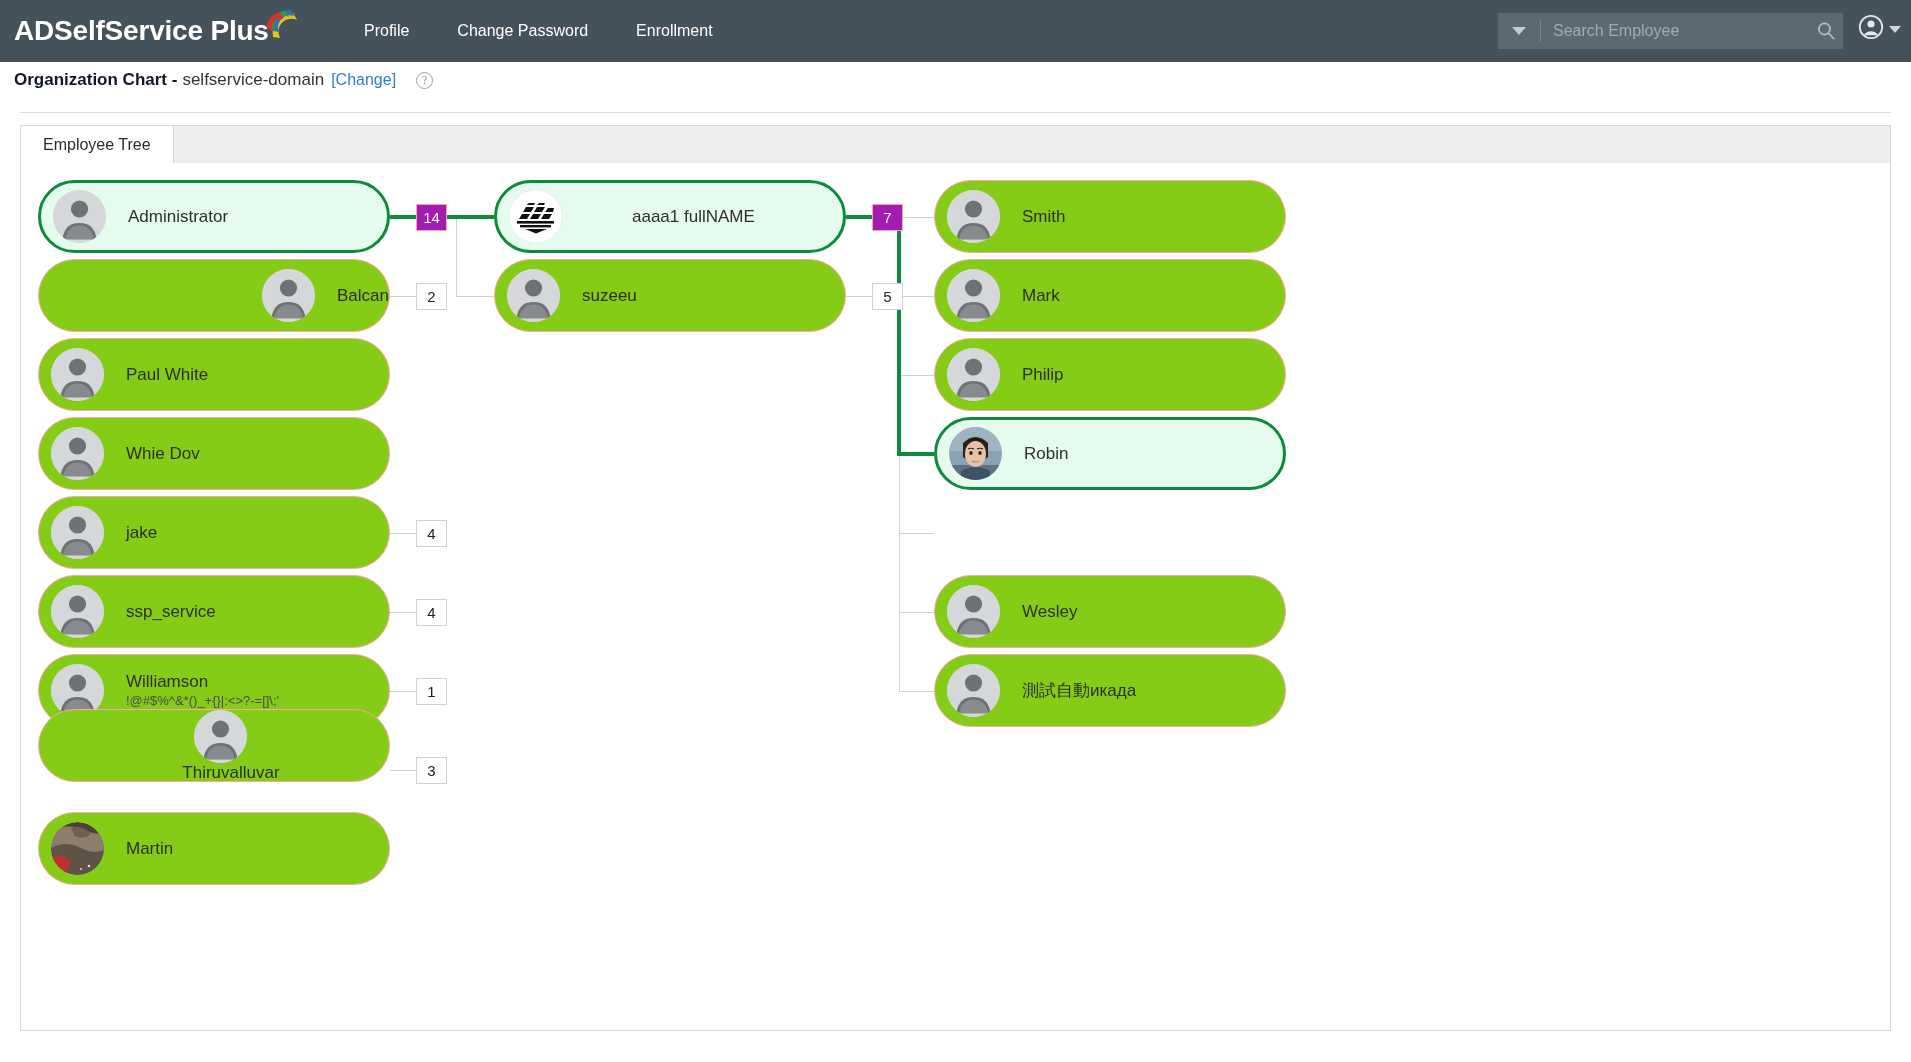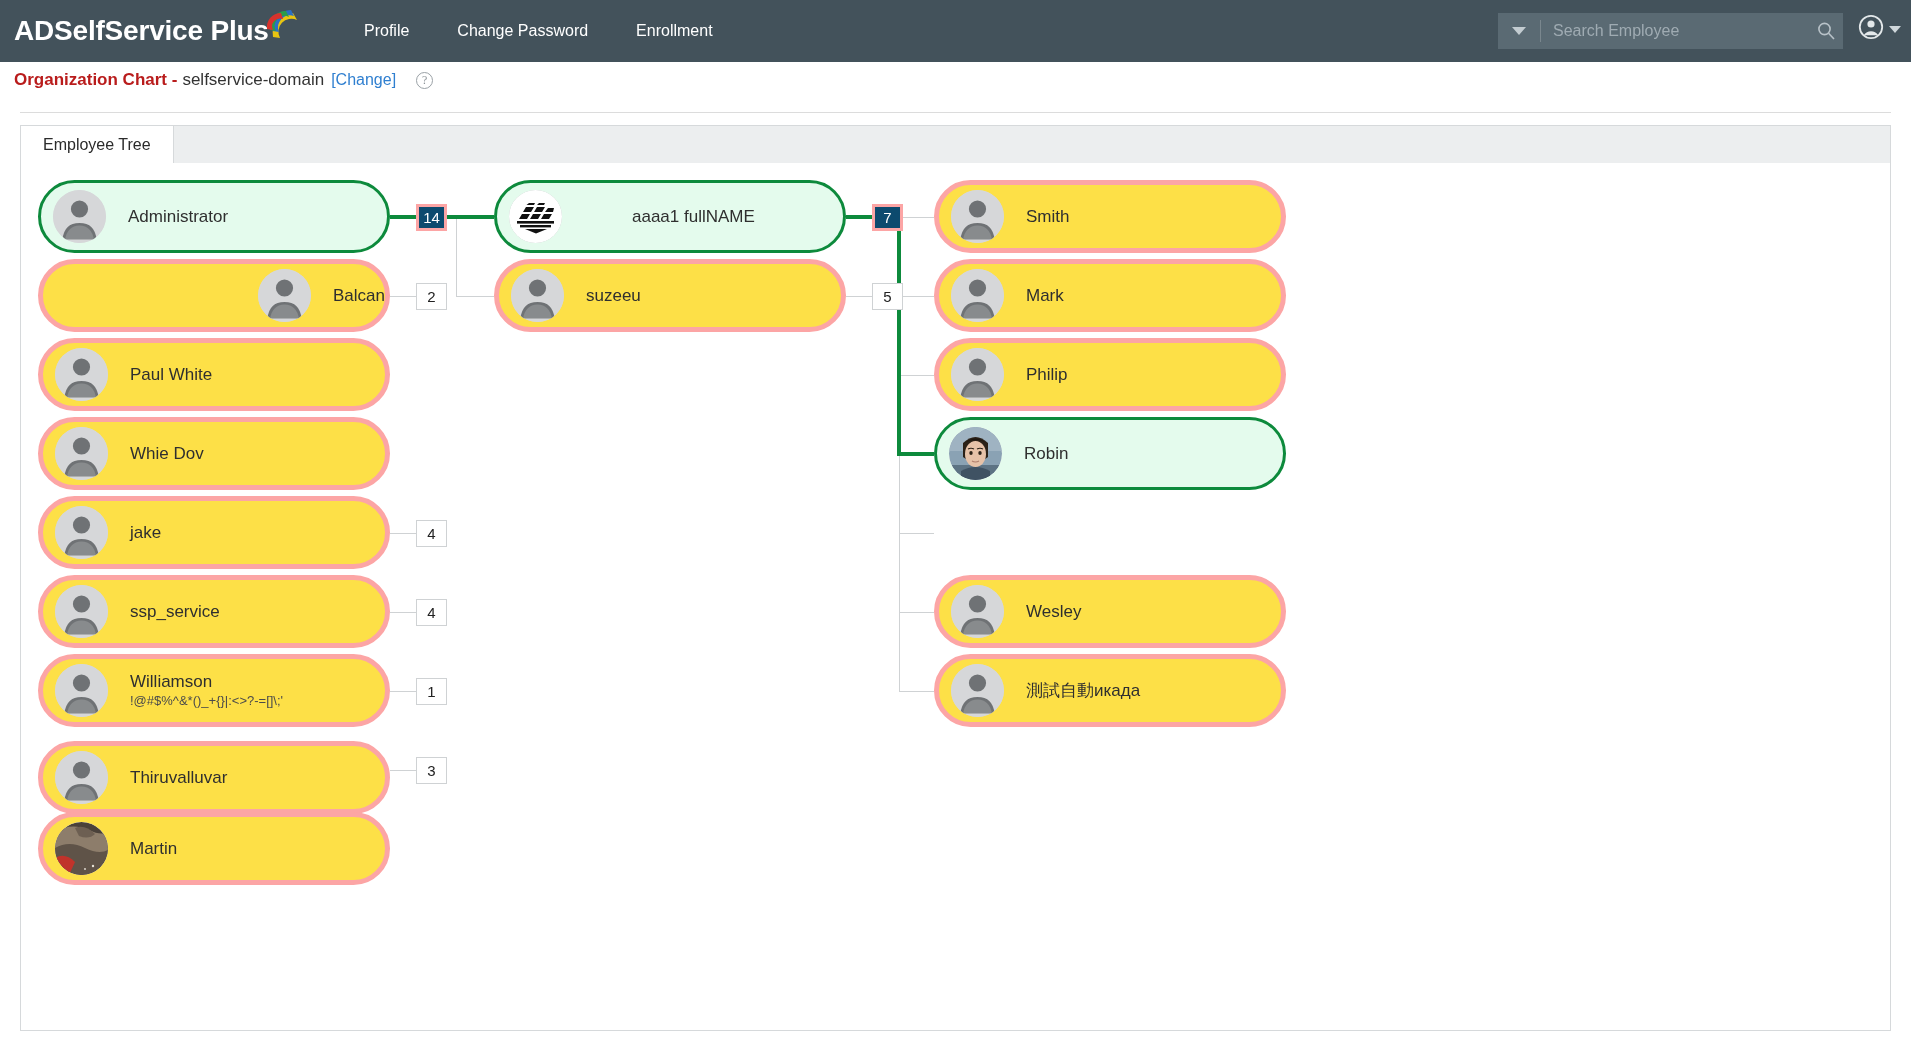--- a/index.html
+++ b/index.html
@@ -66,21 +66,21 @@
   .user-caret {
     width: 0; height: 0; border-left: 6px solid transparent;
     border-right: 6px solid transparent; border-top: 7px solid #cfd7db;
   }
 
   
   .page-title-row {
     position: absolute; left: 0; top: 62px; width: 1911px; height: 36px;
     display: flex; align-items: center; padding-left: 14px;
   }
-  .pt-strong { font-size: 17px; font-weight: bold; color: #b91c1c; }
+  .pt-strong { font-size: 17px; font-weight: bold; color: #0f172a; }
   .pt-domain { font-size: 17px; color: #333333; margin-left: 5px; }
   .pt-change { font-size: 16px; color: #2f7fd0; margin-left: 7px; cursor: pointer; }
   .pt-help {
     margin-left: 20px; width: 17px; height: 17px; border-radius: 50%;
     border: 1px solid #9aa1a6; color: #8a9196; font-size: 12px;
     display: flex; align-items: center; justify-content: center; cursor: pointer;
     font-family: "Liberation Serif", serif;
   }
   .title-rule {
     position: absolute; left: 20px; top: 112px; width: 1871px; height: 1px; background: #dcdcdc;
@@ -104,21 +104,21 @@
     position: absolute; left: 20px; top: 163px;
     width: 1871px; height: 868px;
     background: #ffffff; border: 1px solid #d6d9db; border-top: none;
     overflow: hidden;
   }
   .canvas { position: absolute; left: 0; top: 0; width: 1871px; height: 880px; }
 
   
   .node {
     position: absolute; height: 73px;
-    background: #fde047; border: 5px solid #fca5a5;
+    background: #84cc16; border: 1px solid #fca5a5;
     border-radius: 37px; display: flex; align-items: center;
     padding-left: 12px; cursor: pointer; z-index: 5;
     box-sizing: border-box;
   }
   .node.sel {
     background: #e4fbed; border: 3px solid #0d8a3c;
   }
   .avatar {
     width: 53px; height: 53px; border-radius: 50%;
     flex: 0 0 53px; overflow: hidden; position: relative;
@@ -132,21 +132,21 @@
     font-family: "Liberation Sans", sans-serif; margin-top: 2px;
   }
 
   
   .badge {
     position: absolute; height: 27px; min-width: 31px;
     display: flex; align-items: center; justify-content: center;
     font-size: 15px; z-index: 6; box-sizing: border-box; cursor: pointer;
   }
   .badge.plain { background: #ffffff; border: 1px solid #cfd2d4; color: #222222; }
-  .badge.green { background: #0c4a6e; border: 3px solid #fca5a5; color: #ffffff; }
+  .badge.green { background: #a21caf; border: 1px solid #fca5a5; color: #ffffff; }
 
   
   .ln { position: absolute; background: #cfd2d4; z-index: 1; }
   .ln.g { background: #0d8a3c; z-index: 3; }
   .lnh { height: 1px; }
   .lnv { width: 1px; }
   .lnh.g { height: 4px; }
   .lnv.g { width: 4px; }
 </style>
 </head>
@@ -320,21 +320,21 @@
             <path d="M12 50 Q14 36 26.5 35.5 Q39 36 41 50 Z" fill="#c9cbcd" opacity="0.28"></path>
           </svg>
         </div>
         <div class="node-text">
           <div class="node-name">Williamson</div>
           <div class="node-sub">!@#$%^&amp;*()_+{}|:&lt;&gt;?-=[]\;'</div>
         </div>
       </div>
       <div class="ln lnh" style="left: 369px; top: 527.5px; width: 26px; height: 1px;"></div>
       <div class="badge plain" style="left: 395px; top: 514.5px;">1</div>
-      <div class="node" style="left: 17px; top: 578px; width: 352px;">
+      <div class="node" style="left: 17px; top: 546px; width: 352px; flex-direction: column;">
         <div class="avatar">
           <svg width="53" height="53" viewBox="0 0 53 53">
             <circle cx="26.5" cy="26.5" r="26.5" fill="#d6d7d9"></circle>
             <circle cx="26.5" cy="19" r="8.6" fill="#6f7275"></circle>
             <path d="M9.5 49.5 Q11 33 26.5 33 Q42 33 43.5 49.5 Z" fill="#6f7275"></path>
             <path d="M12 50 Q14 36 26.5 35.5 Q39 36 41 50 Z" fill="#c9cbcd" opacity="0.28"></path>
           </svg>
         </div>
         <div class="node-text">
           <div class="node-name">Thiruvalluvar</div>

